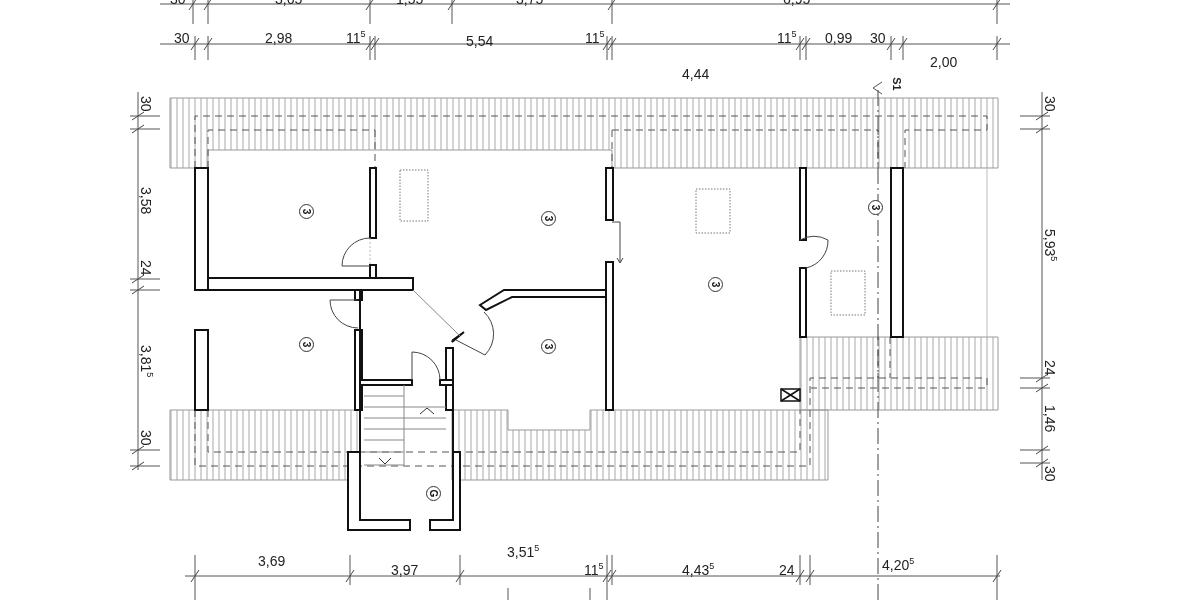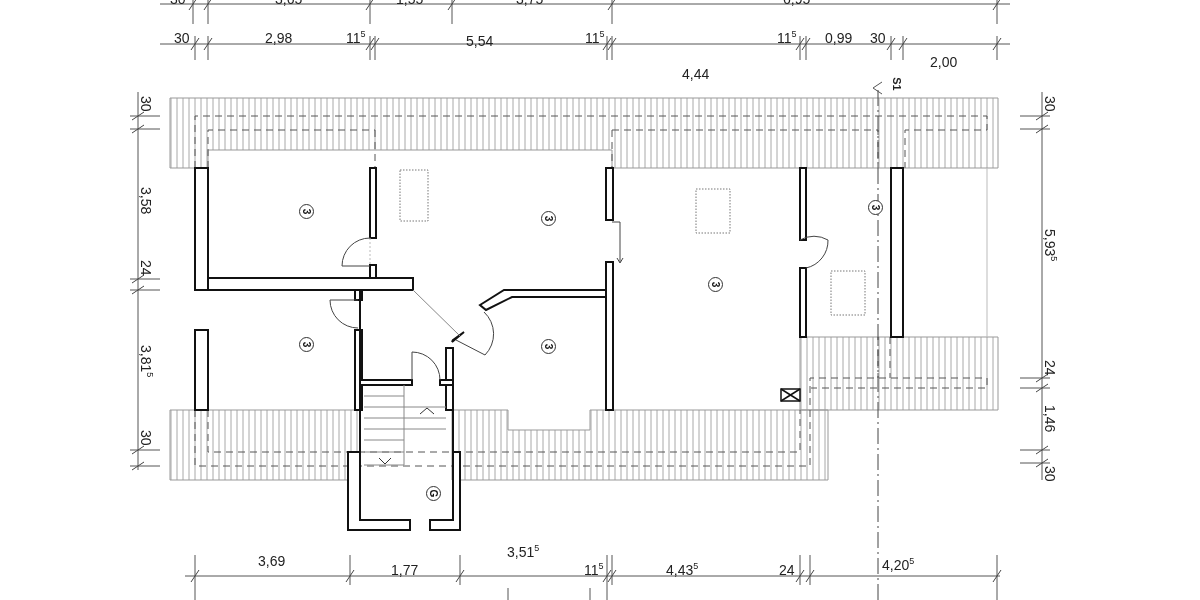--- a/index.html
+++ b/index.html
@@ -247,24 +247,24 @@
 <div class="vlbl" style="left:153px;top:345px;"><span>3,81</span><sup>5</sup></div>
 <div class="vlbl" style="left:153px;top:430px;"><span>30</span><sup></sup></div>
 
 <div class="vlbl" style="left:1057px;top:96px;"><span>30</span><sup></sup></div>
 <div class="vlbl" style="left:1057px;top:229px;"><span>5,93</span><sup>5</sup></div>
 <div class="vlbl" style="left:1057px;top:360px;"><span>24</span><sup></sup></div>
 <div class="vlbl" style="left:1057px;top:405px;"><span>1,46</span><sup></sup></div>
 <div class="vlbl" style="left:1057px;top:466px;"><span>30</span><sup></sup></div>
 
 <div class="lbl" style="left:258px;top:554px;"><span>3,69</span><sup></sup></div>
-<div class="lbl" style="left:391px;top:563px;"><span>1,77</span><sup></sup></div>
+<div class="lbl" style="left:391px;top:563px;"><span>3,97</span><sup></sup></div>
 <div class="lbl" style="left:507px;top:545px;"><span>3,51</span><sup>5</sup></div>
 <div class="lbl" style="left:584px;top:563px;"><span>11</span><sup>5</sup></div>
-<div class="lbl" style="left:666px;top:563px;"><span>4,43</span><sup>5</sup></div>
+<div class="lbl" style="left:682px;top:563px;"><span>4,43</span><sup>5</sup></div>
 <div class="lbl" style="left:779px;top:563px;"><span>24</span><sup></sup></div>
 <div class="lbl" style="left:882px;top:558px;"><span>4,20</span><sup>5</sup></div>
 
 <div class="roomtag" style="left:299px;top:204px;">3</div>
 <div class="roomtag" style="left:541px;top:211px;">3</div>
 <div class="roomtag" style="left:708px;top:277px;">3</div>
 <div class="roomtag" style="left:868px;top:200px;">3</div>
 <div class="roomtag" style="left:299px;top:337px;">3</div>
 <div class="roomtag" style="left:541px;top:339px;">3</div>
 <div class="roomtag" style="left:426px;top:486px;">G</div>

